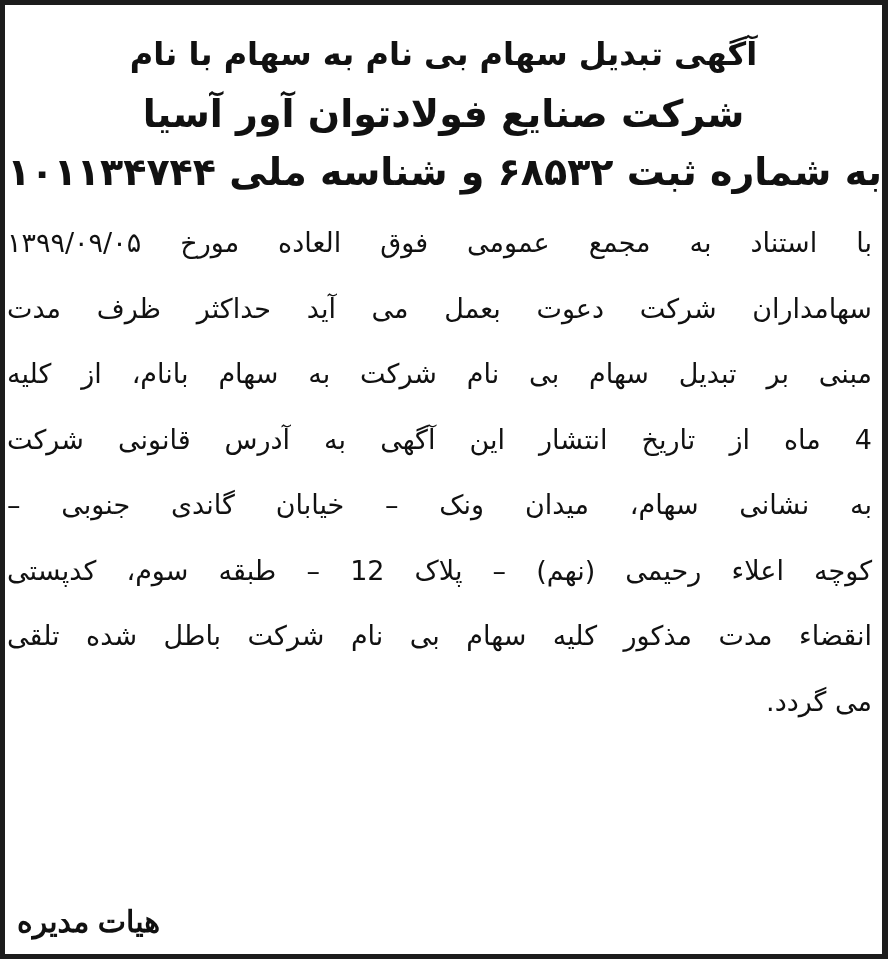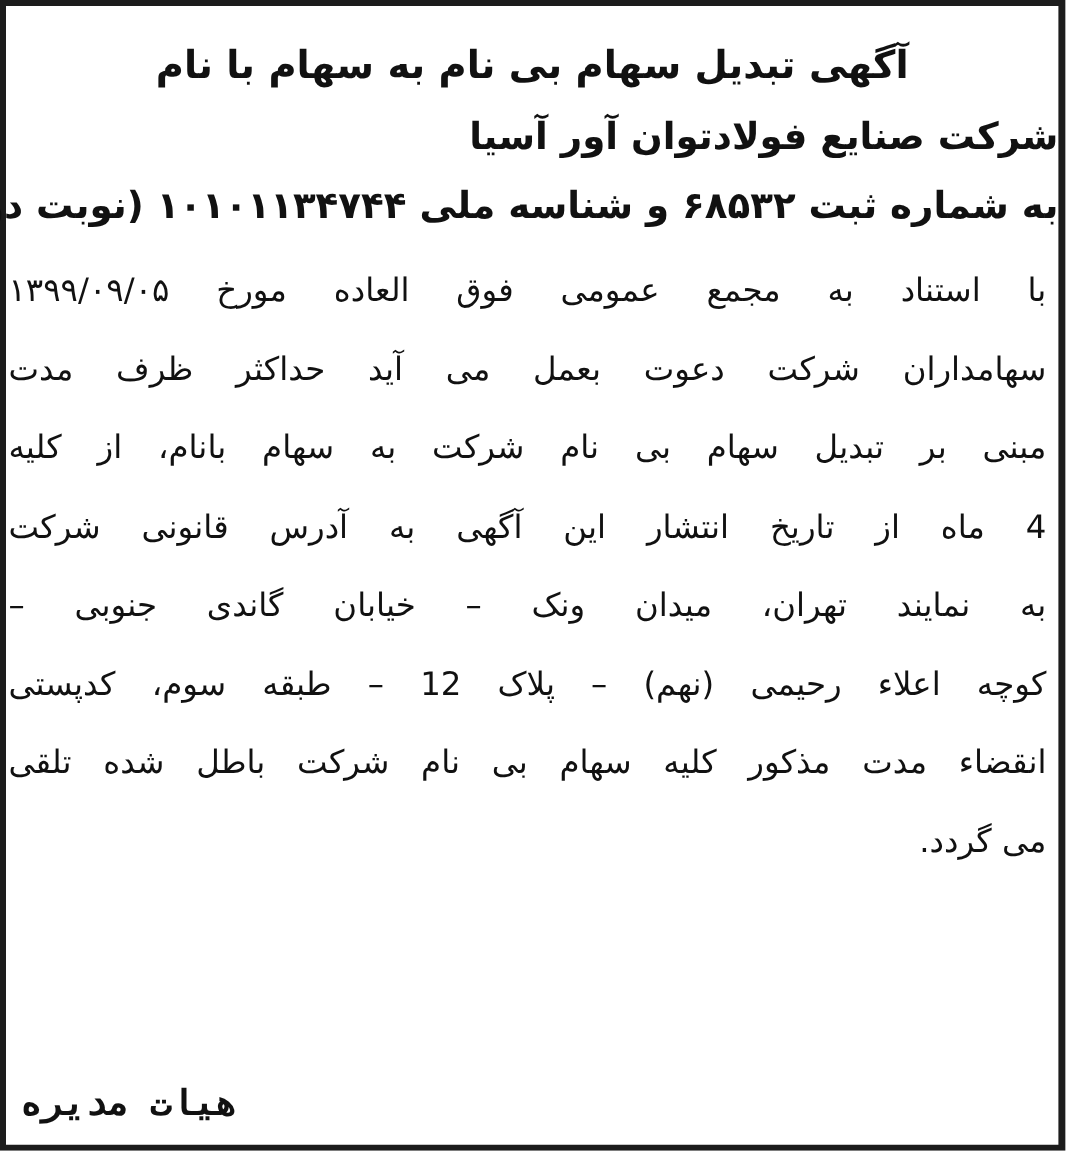--- a/index.html
+++ b/index.html
@@ -36,23 +36,22 @@
     font-weight: bold;
   }
   .header-line {
     display: block;
     font-size: 32px;
     line-height: 62px;
     white-space: nowrap;
     letter-spacing: -0.5px;
   }
   .header-line.sub {
-    font-size: 31px;
+    font-size: 38px;
     line-height: 58px;
-    text-align: right;
   }
   .body-text {
     position: absolute;
     left: 2px;
     right: 10px;
     top: 205px;
     font-family: "DejaVu Sans", sans-serif;
     font-size: 27px;
     line-height: 65.5px;
     text-align: justify;
@@ -67,41 +66,41 @@
   }
   .body-line.last {
     text-align-last: right;
     text-align: right;
   }
   .signature {
     position: absolute;
     left: 12px;
     top: 895px;
     direction: rtl;
-    font-family: Liberation Mono, monospace;
+    font-family: Liberation Sans, sans-serif;
     font-weight: bold;
     font-size: 30px;
     line-height: 44px;
   }
 </style>
 </head>
 <body>
 
 <div class="notice">
   <div class="header">
     <span class="header-line">آگهی تبدیل سهام بی نام به سهام با نام</span>
     <span class="header-line sub">شرکت صنایع فولادتوان آور آسیا</span>
     <span class="header-line sub">به شماره ثبت ۶۸۵۳۲ و شناسه ملی ۱۰۱۰۱۱۳۴۷۴۴ (نوبت دوم)</span>
   </div>
 
   <div class="body-text">
     <span class="body-line">با استناد به مجمع عمومی فوق العاده مورخ ۱۳۹۹/۰۹/۰۵</span>
     <span class="body-line">سهامداران شرکت دعوت بعمل می آید حداکثر ظرف مدت</span>
     <span class="body-line">مبنی بر تبدیل سهام بی نام شرکت به سهام بانام، از کلیه</span>
     <span class="body-line">4 ماه از تاریخ انتشار این آگهی به آدرس قانونی شرکت</span>
-    <span class="body-line">به نمایند تهران، میدان ونک – خیابان  گاندی جنوبی –</span>
+    <span class="body-line">به نشانی سهام، میدان ونک – خیابان  گاندی جنوبی –</span>
     <span class="body-line">کوچه اعلاء رحیمی (نهم) – پلاک 12 – طبقه سوم، کدپستی</span>
     <span class="body-line">انقضاء مدت مذکور کلیه سهام بی نام شرکت باطل شده تلقی</span>
     <span class="body-line last">می گردد.</span>
   </div>
 
   <div class="signature">هیات مدیره</div>
 </div>
 
 </body></html>

